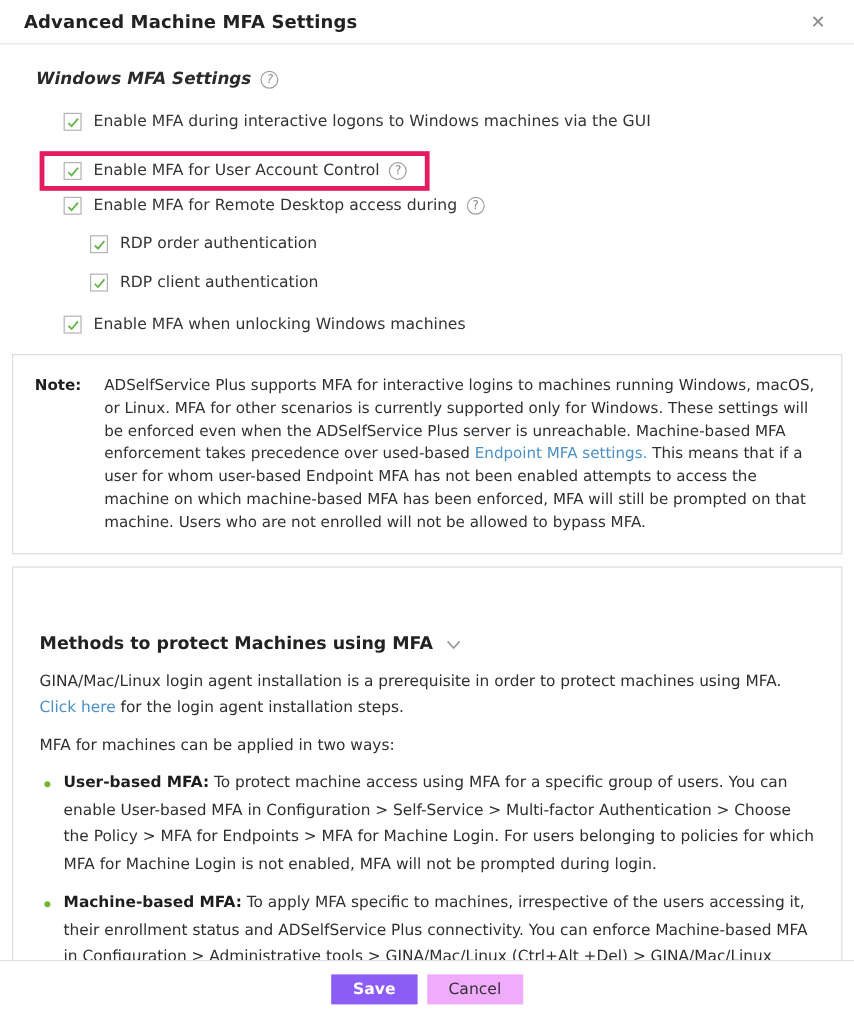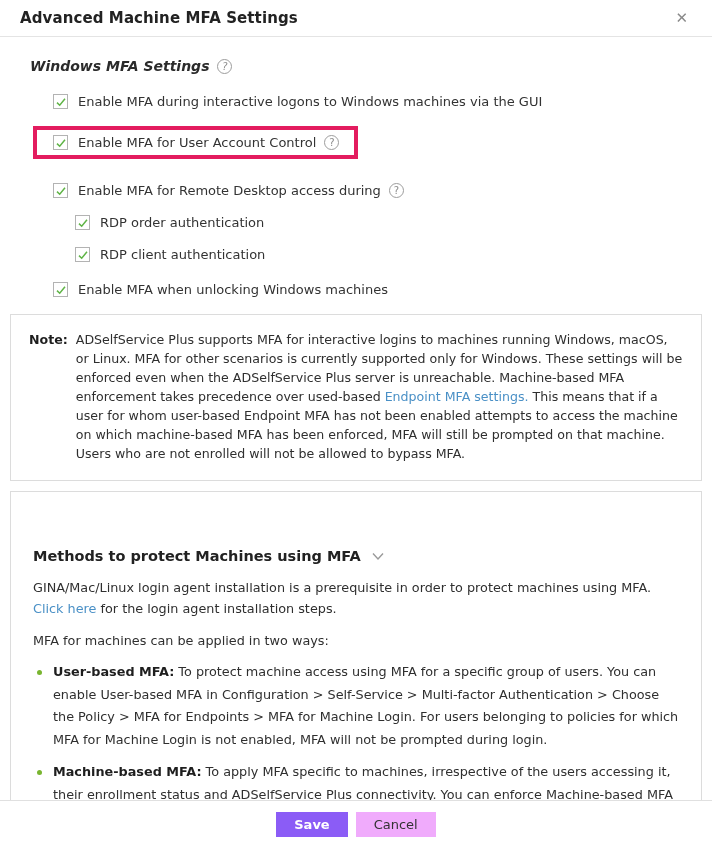--- a/index.html
+++ b/index.html
@@ -14,29 +14,29 @@
   
   .dialog-body { flex:1 1 auto; padding-top:21px; overflow:hidden; }
   .section-heading { display:flex; align-items:center; gap:8px; margin:0 0 20px 30px;font-style:italic; }
   .section-heading .heading-text { font-size:14px; font-weight:700; color:#2b2b2b; }
 
   .help-icon { width:15px; height:15px; border:1px solid #9d9d9d; border-radius:50%; color:#8a8a8a; font-size:10px; line-height:13px; text-align:center; display:inline-block; cursor:pointer; flex:0 0 auto; }
 
   
   .cb-row { display:flex; align-items:center; gap:10px; font-size:13px; color:#333; margin:0 0 17px 53px; }
   .cb-row.indent { margin-left:75px; }
-  .cb-row.highlighted { border:4px solid #e31c5f; margin-left:33px; padding:5px 14px 5px 16px; width:325px; margin-bottom:24px; }
+  .cb-row.highlighted { border:4px solid #e31c5f; margin-left:33px; padding:5px 14px 5px 16px; width:325px; margin-bottom:5px; }
   .checkbox { width:15px; height:15px; border:1px solid #b3b3b3; background:#fff; display:inline-flex; align-items:center; justify-content:center; cursor:pointer; flex:0 0 auto; }
   .checkbox svg { width:12px; height:12px; display:block; }
   .cb-label { cursor:default; }
   .cb-row .help-icon { margin-left:-2px; }
 
   
   .note-box { border:1px solid #dcdcdc; margin:11px 10px 0 10px; padding:15px 18px 17px 18px; font-size:12.6px; line-height:19px; color:#2f2f2f; }
-  .note-box .note-inner { display:flex; gap:8px; }
+  .note-box .note-inner { display:flex; gap:19px; }
   .note-label { font-weight:700; color:#1e1e1e; white-space:nowrap; }
   a.inline-link { color:#4a90c6; text-decoration:none; cursor:pointer; }
 
   
   .methods-box { border:1px solid #dcdcdc; margin:10px 10px 0 10px; padding:20px 22px 14px 22px; font-size:12.8px; color:#2f2f2f; }
   .methods-heading { display:flex; align-items:center; gap:10px; margin-bottom:13px;margin-top:36px; }
   .methods-heading .heading-text { font-size:14.5px; font-weight:700; color:#222; }
   .chevron { width:14px; height:14px; display:inline-block; cursor:pointer; }
   .methods-intro { line-height:21px; margin-bottom:11px; }
   .methods-ways { line-height:21px; margin-bottom:10px; }

